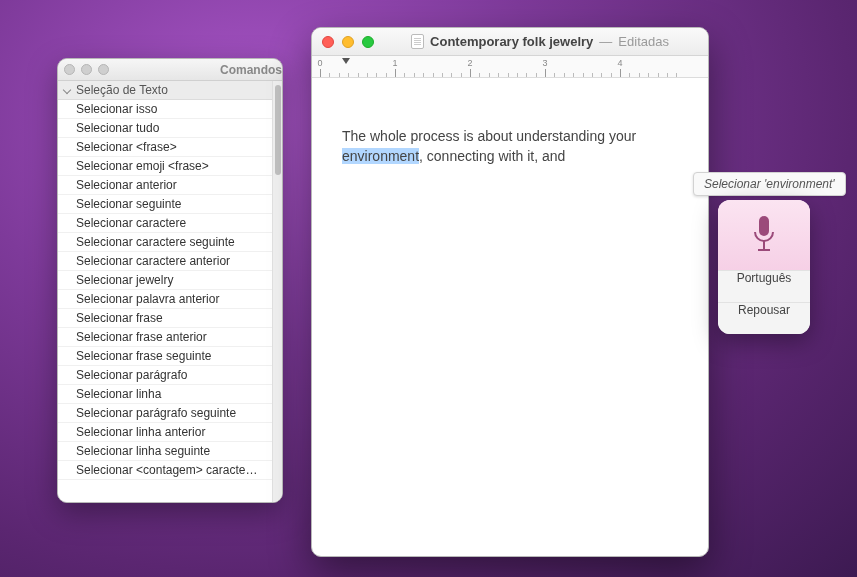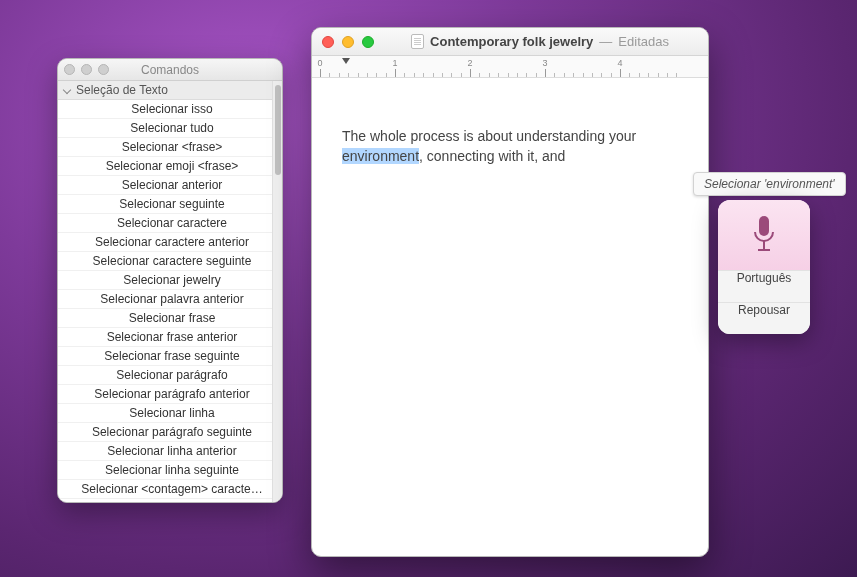--- a/index.html
+++ b/index.html
@@ -38,33 +38,32 @@
   }
   .traffic-lights-muted {
     display: flex;
     gap: 6px;
   }
   .tl-muted {
     width: 11px; height: 11px; border-radius: 50%;
     background: #cfcfcf; border: 1px solid #b5b5b5;
   }
   .commands-titlebar .title {
-    position: absolute; left: 0; right: 0; text-align: center;
-    font-size: 12px; color: #888; font-weight: 400;
+    position: absolute; left: 0; right: 0; text-align: right;
+    font-size: 12px; color: #888; font-weight: 700;
   }
   .commands-body {
     flex: 1;
     display: flex;
     overflow: hidden;
     background: #fff;
   }
   .commands-list {
     flex: 1;
     overflow: hidden;
-    text-align: center;
   }
   .section-header {
     background: #ececec;
     border-bottom: 1px solid #dcdcdc;
     font-size: 12px;
     color: #555;
     padding: 2px 4px 2px 4px;
     display: flex;
     align-items: center;
     gap: 4px;
@@ -328,29 +327,28 @@
         <span>Seleção de Texto</span>
       </div>
       <div id="cmd-items">
           <div class="cmd-item">Selecionar isso</div>
           <div class="cmd-item">Selecionar tudo</div>
           <div class="cmd-item">Selecionar &lt;frase&gt;</div>
           <div class="cmd-item">Selecionar emoji &lt;frase&gt;</div>
           <div class="cmd-item">Selecionar anterior</div>
           <div class="cmd-item">Selecionar seguinte</div>
           <div class="cmd-item">Selecionar caractere</div>
+          <div class="cmd-item">Selecionar caractere seguinte</div>
           <div class="cmd-item">Selecionar caractere anterior</div>
-          <div class="cmd-item">Selecionar caractere seguinte</div>
           <div class="cmd-item">Selecionar jewelry</div>
           <div class="cmd-item">Selecionar palavra anterior</div>
           <div class="cmd-item">Selecionar frase</div>
           <div class="cmd-item">Selecionar frase anterior</div>
           <div class="cmd-item">Selecionar frase seguinte</div>
           <div class="cmd-item">Selecionar parágrafo</div>
-          <div class="cmd-item">Selecionar parágrafo anterior</div>
           <div class="cmd-item">Selecionar linha</div>
           <div class="cmd-item">Selecionar parágrafo seguinte</div>
           <div class="cmd-item">Selecionar linha anterior</div>
           <div class="cmd-item">Selecionar linha seguinte</div>
           <div class="cmd-item">Selecionar &lt;contagem&gt; caracte…</div>
         </div>
     </div>
     <div class="commands-scrollbar">
       <div class="scrollbar-thumb"></div>
     </div>

